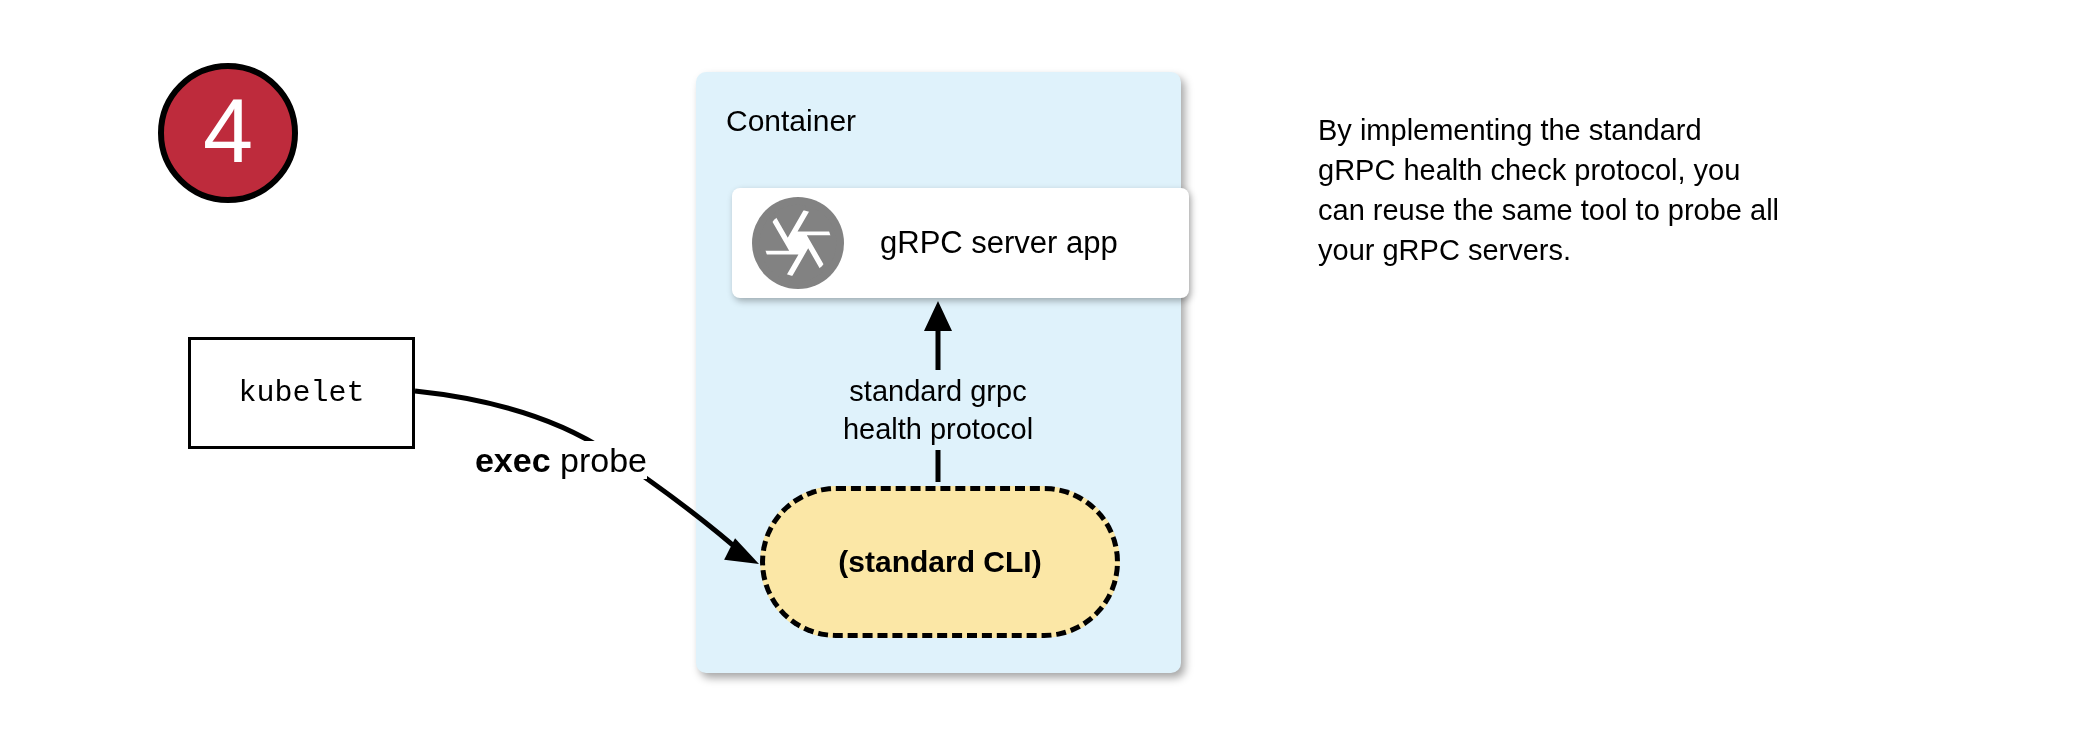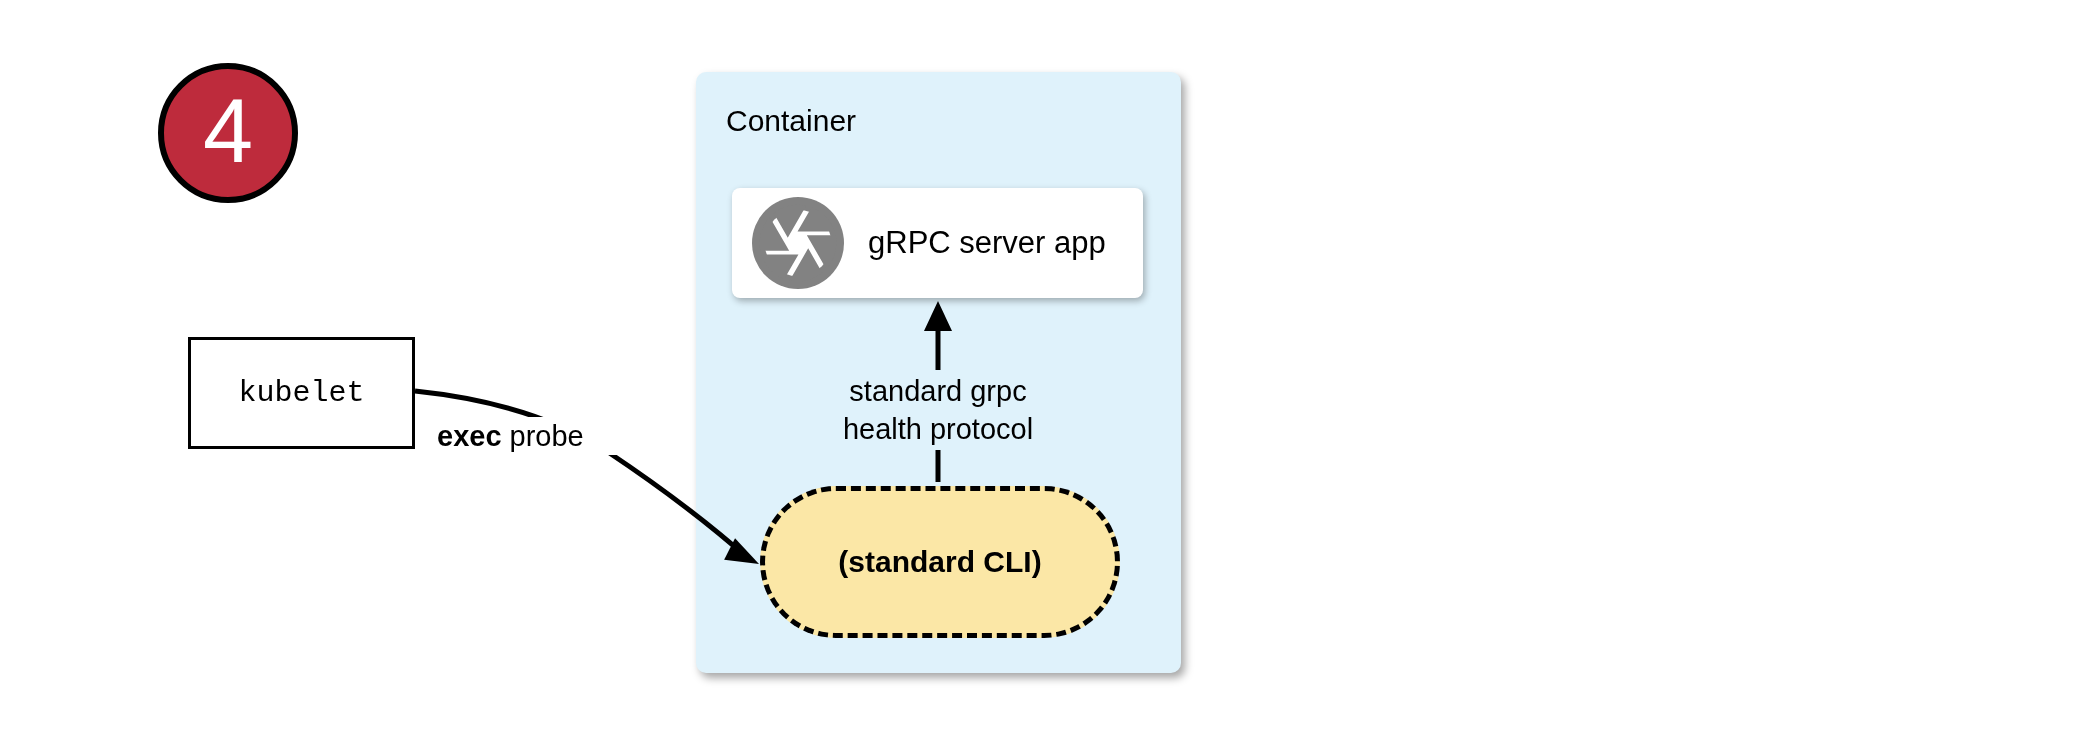--- a/index.html
+++ b/index.html
@@ -47,27 +47,27 @@
     box-shadow: 4px 5px 9px rgba(0,0,0,0.35);
   }
   .container-title {
     position: absolute; left: 30px; top: 32px;
     font-size: 30px;
   }
 
   
   .server-box {
     position: absolute; left: 36px; top: 116px;
-    width: 411px; height: 110px;
+    width: 457px; height: 110px;
     background: #ffffff;
     border-radius: 8px;
     box-shadow: 2px 3px 7px rgba(0,0,0,0.3);
     display: flex; align-items: center;
     padding-left: 20px; box-sizing: border-box;
-    gap: 24px;
+    gap: 36px;
   }
   .server-label { font-size: 31px; }
   .aperture { display: block; }
   .blade { fill: var(--icon_gray, #828282); }
 
   
   .pill {
     position: absolute; left: 64px; top: 414px;
     width: 360px; height: 152px;
     background: var(--pill_bg, #FBE7A6);
@@ -89,24 +89,24 @@
   
   .protocol-label {
     left: 788px; top: 370px; width: 300px;
     background: var(--container_bg, #DFF2FB);
     text-align: center;
     font-size: 29px; line-height: 38px;
     white-space: pre-line;
     padding: 2px 0;
   }
   .exec-label {
-    left: 437px; top: 417px; width: 210px;
+    left: 437px; top: 441px; width: 210px;
     background: #ffffff;
-    text-align: left;
-    font-size: 29px; line-height: 34px;
+    text-align: right;
+    font-size: 34px; line-height: 34px;
     padding: 2px 0;
   }
 
   
   .note {
     left: 1318px; top: 110px; width: 600px;
     font-size: 29px; line-height: 40px;
     white-space: pre-line;
   }
 </style>
@@ -147,14 +147,18 @@
 
     <path class="arrow-stroke" d="M415,391 C482,398 552,415 608,452 C662,488 714,528 750,560" stroke-width="5"></path>
     <polygon class="arrow-fill" points="0,0 -33,-12 -33,12" transform="translate(759,564) rotate(27)"></polygon>
   </svg>
 
   <div class="abs protocol-label">standard grpc
 health protocol</div>
 
   <div class="abs exec-label"><b>exec</b><span> probe</span></div>
 
+  <div class="abs note">By implementing the standard
+gRPC health check protocol, you
+can reuse the same tool to probe all
+your gRPC servers.</div>
 
 </div>
 
 </body></html>

